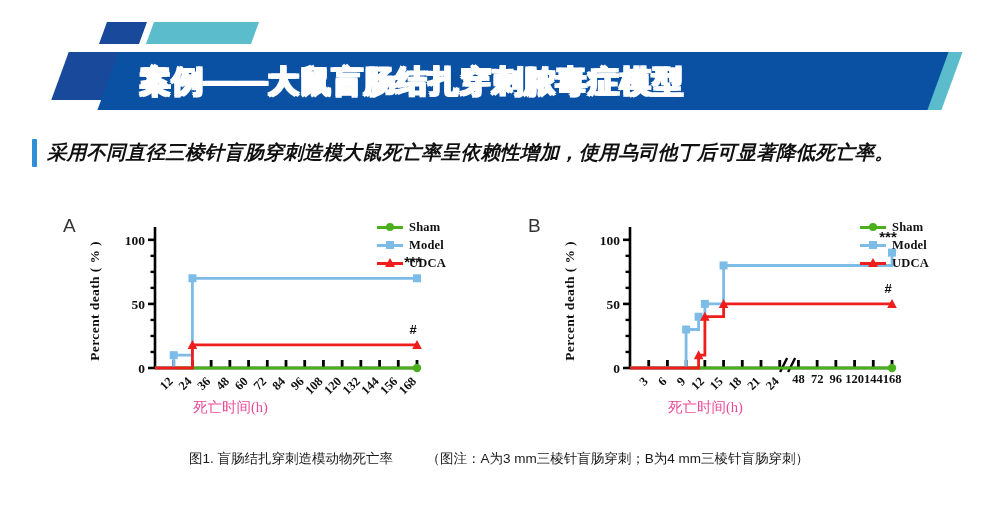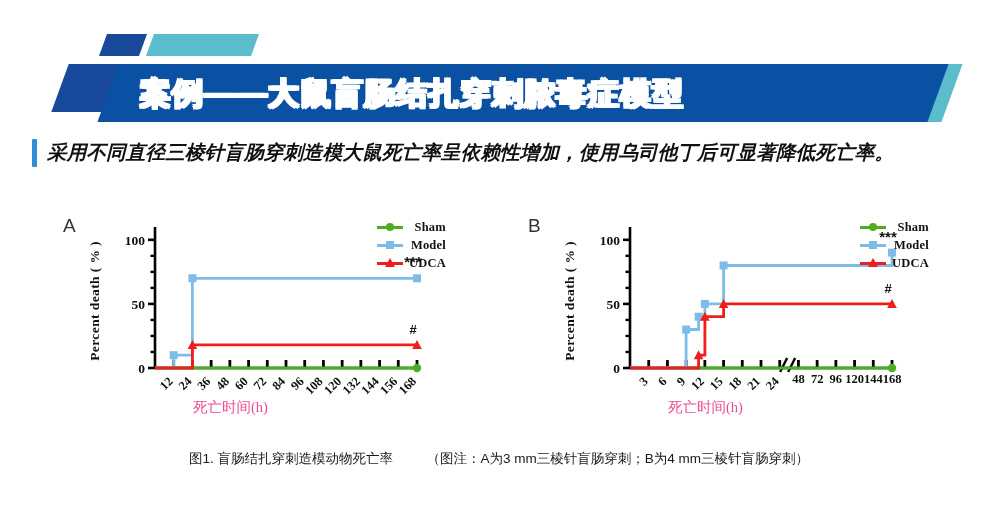--- a/index.html
+++ b/index.html
@@ -3,21 +3,21 @@
 <meta charset="utf-8">
 <style>
   html,body{margin:0;padding:0;}
   body{
     width:998px;height:505px;background:#ffffff;
     font-family:"Liberation Sans","DejaVu Sans",sans-serif;
     overflow:hidden;position:relative;
   }
 
   
-  #header-banner{position:absolute;left:0;top:12px;width:801px;height:118px;}
+  #header-banner{position:absolute;left:0;top:0;width:801px;height:118px;}
   .hb-shape{position:absolute;}
 
   
   .deco-sq{
     left:103px;top:22px;width:40px;height:22px;background:#18499B;
     transform:skewX(-20deg);
   }
   
   .deco-teal{
     left:150px;top:22px;width:105px;height:22px;background:#5BBCCB;
@@ -86,21 +86,21 @@
   }
   #xlabel-a{left:138px;top:193px;}
   #xlabel-b{left:148px;top:193px;}
 
   .plot-svg{position:absolute;left:0;top:0;}
 
   
   .legend{position:absolute;font-family:"Liberation Serif","DejaVu Serif",serif;}
   #legend-a{left:322px;top:14px;}
   #legend-b{left:340px;top:14px;}
-  .legend-row{display:flex;align-items:center;height:16px;margin-bottom:2px;justify-content:space-between;}
+  .legend-row{display:flex;align-items:center;height:16px;margin-bottom:2px;}
   .legend-mark{width:26px;height:12px;position:relative;margin-right:6px;}
   .legend-mark .lm-line{
     position:absolute;left:0;top:5px;width:26px;height:2.6px;
   }
   .legend-mark .lm-sym{
     position:absolute;left:9px;top:2px;width:8px;height:8px;
   }
   .sym-circle{border-radius:50%;}
   .sym-square{}
   .sym-tri{

